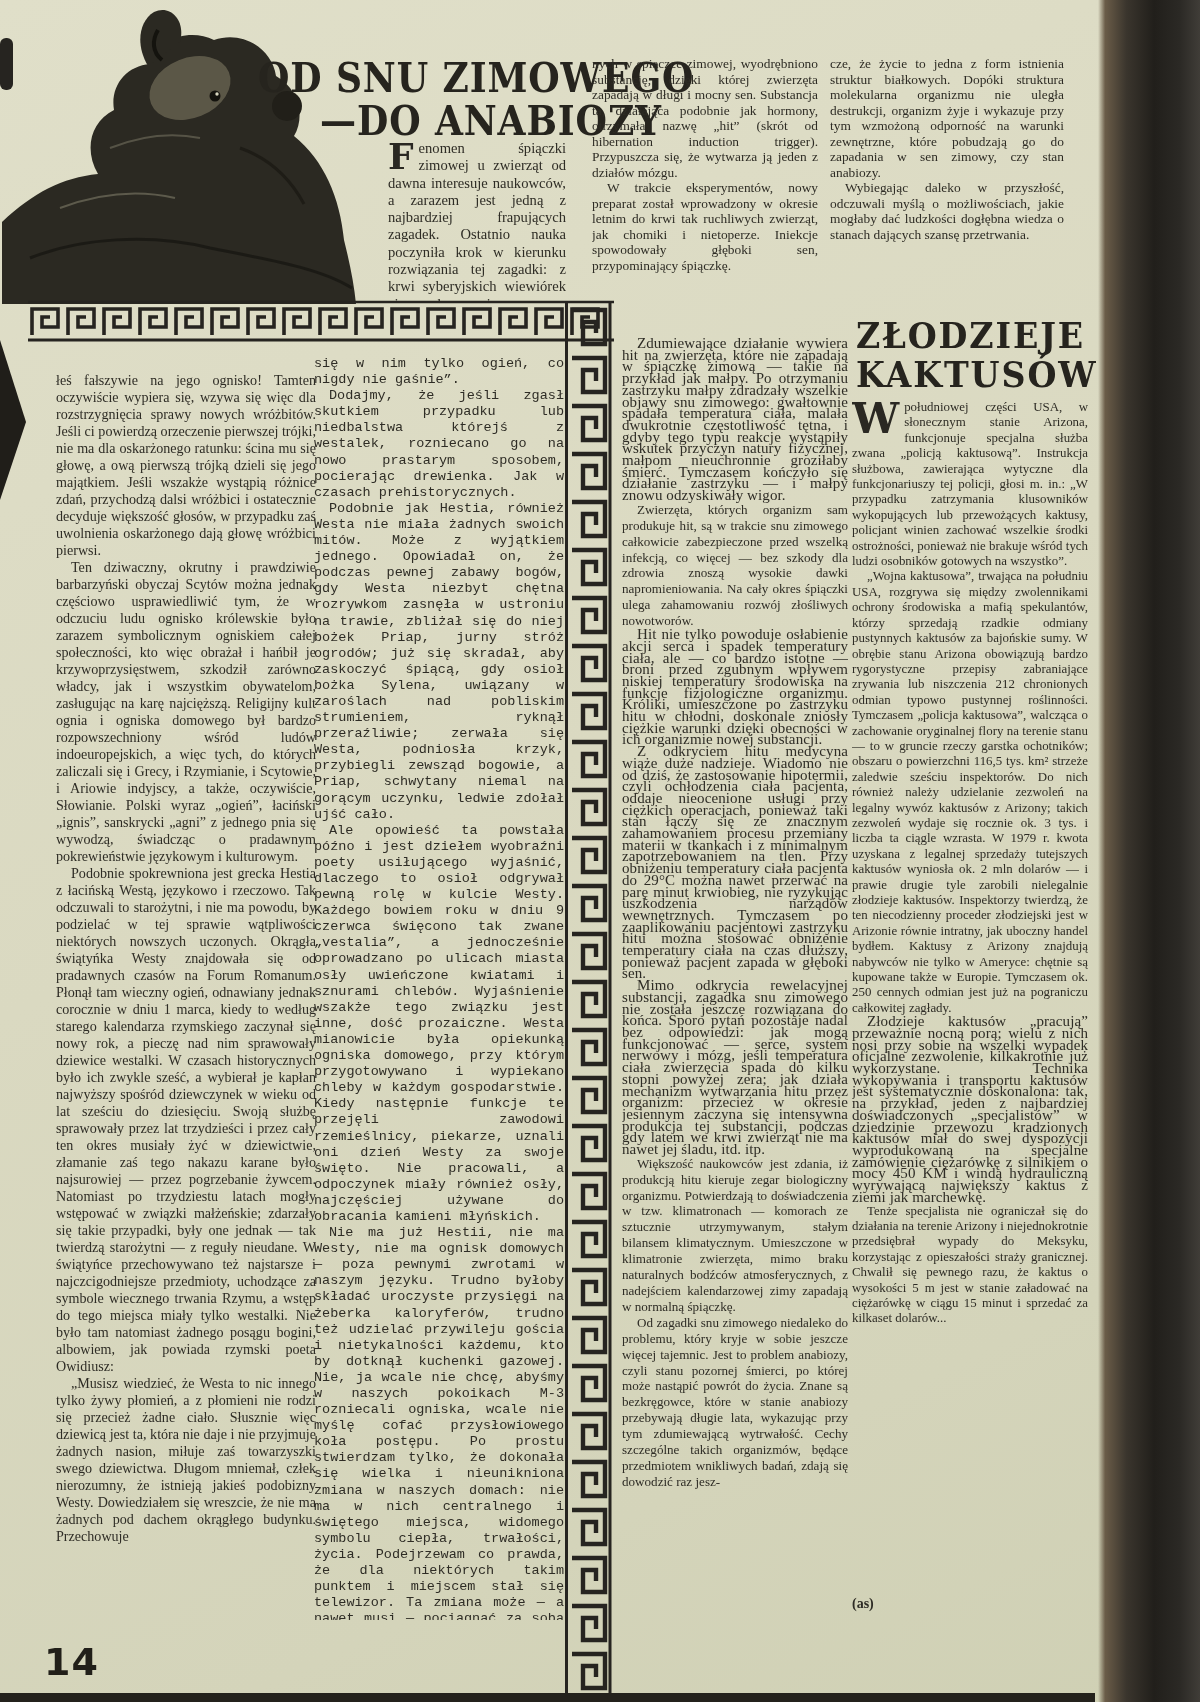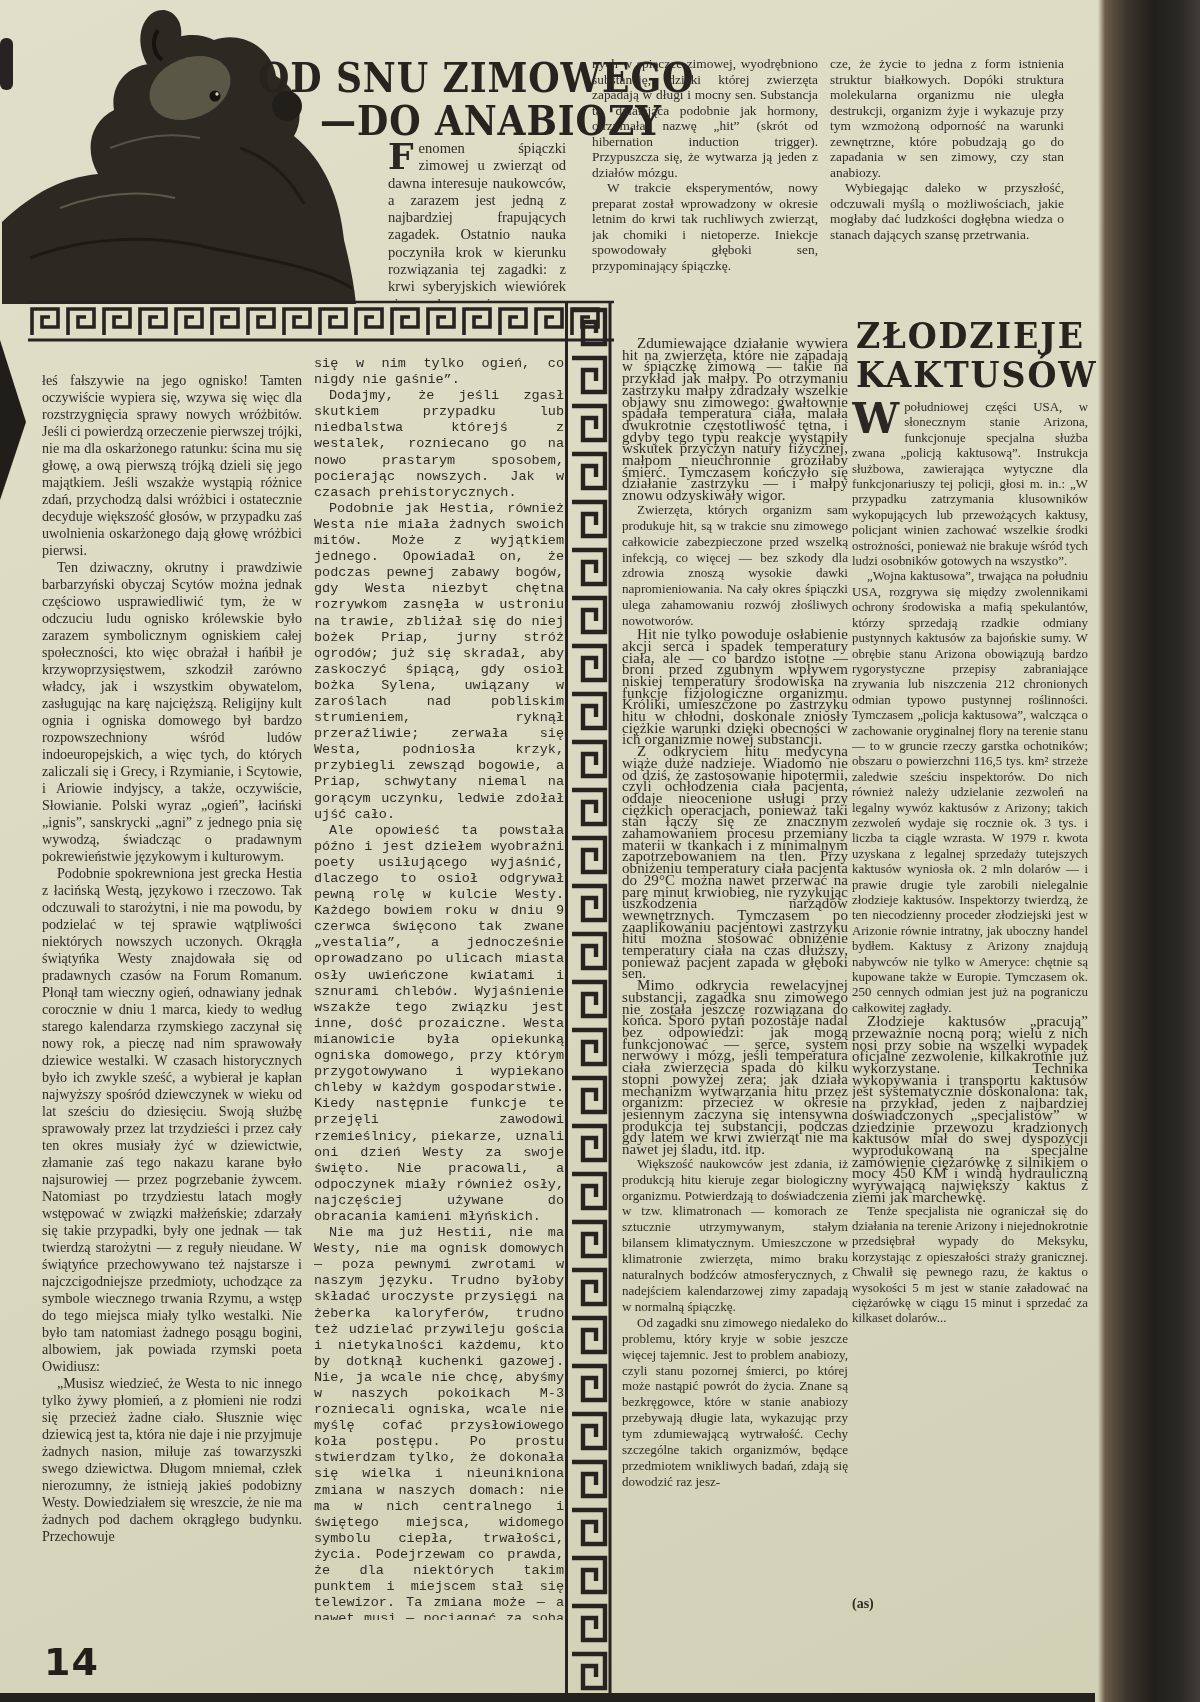--- a/index.html
+++ b/index.html
@@ -139,29 +139,29 @@
         <use href="#vspiral" y="1248"></use>
       <use href="#vspiral" y="1296"></use>
         <use href="#vspiral" y="1344"></use>
     </g>
   </svg>
 
   <svg class="abs" style="left:0;top:340px;" width="30" height="165" viewBox="0 0 30 165">
     <path d="M0,0 L26,82 L0,160 Z" fill="#201e19"></path>
   </svg>
 
-  <div class="col c-left" style="left:42px;top:372px;width:260px;height:1264px;">
+  <div class="col c-left" style="left:56px;top:372px;width:260px;height:1264px;">
       <p class="par normal noindent">łeś fałszywie na jego ognisko! Tamten oczywiście wypiera się, wzywa się więc dla rozstrzygnięcia sprawy nowych wróżbitów. Jeśli ci powierdzą orzeczenie pierwszej trójki, nie ma dla oskarżonego ratunku: ścina mu się głowę, a ową pierwszą trójką dzieli się jego majątkiem. Jeśli wszakże wystąpią różnice zdań, przychodzą dalsi wróżbici i ostatecznie decyduje większość głosów, w przypadku zaś uwolnienia oskarżonego dają głowę wróżbici pierwsi.</p>
       <p class="par normal">Ten dziwaczny, okrutny i prawdziwie barbarzyński obyczaj Scytów można jednak częściowo usprawiedliwić tym, że w odczuciu ludu ognisko królewskie było zarazem symbolicznym ogniskiem całej społeczności, kto więc obrażał i hańbił je krzywoprzysięstwem, szkodził zarówno władcy, jak i wszystkim obywatelom, zasługując na karę najcięższą. Religijny kult ognia i ogniska domowego był bardzo rozpowszechniony wśród ludów indoeuropejskich, a więc tych, do których zaliczali się i Grecy, i Rzymianie, i Scytowie, i Ariowie indyjscy, a także, oczywiście, Słowianie. Polski wyraz „ogień”, łaciński „ignis”, sanskrycki „agni” z jednego pnia się wywodzą, świadcząc o pradawnym pokrewieństwie językowym i kulturowym.</p>
       <p class="par normal">Podobnie spokrewniona jest grecka Hestia z łacińską Westą, językowo i rzeczowo. Tak odczuwali to starożytni, i nie ma powodu, by podzielać w tej sprawie wątpliwości niektórych nowszych uczonych. Okrągła świątyńka Westy znajdowała się od pradawnych czasów na Forum Romanum. Płonął tam wieczny ogień, odnawiany jednak corocznie w dniu 1 marca, kiedy to według starego kalendarza rzymskiego zaczynał się nowy rok, a pieczę nad nim sprawowały dziewice westalki. W czasach historycznych było ich zwykle sześć, a wybierał je kapłan najwyższy spośród dziewczynek w wieku od lat sześciu do dziesięciu. Swoją służbę sprawowały przez lat trzydzieści i przez cały ten okres musiały żyć w dziewictwie, złamanie zaś tego nakazu karane było najsurowiej — przez pogrzebanie żywcem. Natomiast po trzydziestu latach mogły wstępować w związki małżeńskie; zdarzały się takie przypadki, były one jednak — tak twierdzą starożytni — z reguły nieudane. W świątyńce przechowywano też najstarsze i najczcigodniejsze przedmioty, uchodzące za symbole wiecznego trwania Rzymu, a wstęp do tego miejsca miały tylko westalki. Nie było tam natomiast żadnego posągu bogini, albowiem, jak powiada rzymski poeta Owidiusz:</p>
       <p class="par normal">„Musisz wiedzieć, że Westa to nic innego tylko żywy płomień, a z płomieni nie rodzi się przecież żadne ciało. Słusznie więc dziewicą jest ta, która nie daje i nie przyjmuje żadnych nasion, miłuje zaś towarzyszki swego dziewictwa. Długom mniemał, człek nierozumny, że istnieją jakieś podobizny Westy. Dowiedziałem się wreszcie, że nie ma żadnych pod dachem okrągłego budynku. Przechowuje</p>
     </div>
   <div class="col c-center" style="left:314px;top:356px;width:250px;height:1264px;font-family:Liberation Mono, monospace;">
       <p class="par normal noindent">się w nim tylko ogień, co nigdy nie gaśnie”.</p>
-      <p class="par normal">Dodajmy, że jeśli zgasł skutkiem przypadku lub niedbalstwa którejś z westalek, rozniecano go na nowo prastarym sposobem, pocierając nowszych. Jak w czasach prehistorycznych.</p>
+      <p class="par normal">Dodajmy, że jeśli zgasł skutkiem przypadku lub niedbalstwa którejś z westalek, rozniecano go na nowo prastarym sposobem, pocierając drewienka. Jak w czasach prehistorycznych.</p>
       <p class="par normal">Podobnie jak Hestia, również Westa nie miała żadnych swoich mitów. Może z wyjątkiem jednego. Opowiadał on, że podczas pewnej zabawy bogów, gdy Westa niezbyt chętna rozrywkom zasnęła w ustroniu na trawie, zbliżał się do niej bożek Priap, jurny stróż ogrodów; już się skradał, aby zaskoczyć śpiącą, gdy osioł bożka Sylena, uwiązany w zaroślach nad pobliskim strumieniem, ryknął przeraźliwie; zerwała się Westa, podniosła krzyk, przybiegli zewsząd bogowie, a Priap, schwytany niemal na gorącym uczynku, ledwie zdołał ujść cało.</p>
       <p class="par normal">Ale opowieść ta powstała późno i jest dziełem wyobraźni poety usiłującego wyjaśnić, dlaczego to osioł odgrywał pewną rolę w kulcie Westy. Każdego bowiem roku w dniu 9 czerwca święcono tak zwane „vestalia”, a jednocześnie oprowadzano po ulicach miasta osły uwieńczone kwiatami i sznurami chlebów. Wyjaśnienie wszakże tego związku jest inne, dość prozaiczne. Westa mianowicie była opiekunką ogniska domowego, przy którym przygotowywano i wypiekano chleby w każdym gospodarstwie. Kiedy następnie funkcje te przejęli zawodowi rzemieślnicy, piekarze, uznali oni dzień Westy za swoje święto. Nie pracowali, a odpoczynek miały również osły, najczęściej używane do obracania kamieni młyńskich.</p>
       <p class="par normal">Nie ma już Hestii, nie ma Westy, nie ma ognisk domowych — poza pewnymi zwrotami w naszym języku. Trudno byłoby składać uroczyste przysięgi na żeberka kaloryferów, trudno też udzielać przywileju gościa i nietykalności każdemu, kto by dotknął kuchenki gazowej. Nie, ja wcale nie chcę, abyśmy w naszych pokoikach M-3 rozniecali ogniska, wcale nie myślę cofać przysłowiowego koła postępu. Po prostu stwierdzam tylko, że dokonała się wielka i nieunikniona zmiana w naszych domach: nie ma w nich centralnego i świętego miejsca, widomego symbolu ciepła, trwałości, życia. Podejrzewam co prawda, że dla niektórych takim punktem i miejscem stał się telewizor. Ta zmiana może — a nawet musi — pociągnąć za sobą konsekwencje o charakterze obyczajowym, socjologicznym, kulturowym. Może stać się nawet tak, że dom przestanie być domem, a stanie się czymś w rodzaju maszyny do mieszkania lub pokoju hotelowego; a któż przywiązuje się do takich miejsc uczuciowo?</p>
     </div>
   <div class="col c-hitcont" style="left:622px;top:338px;width:226px;height:1302px;">
       <p class="par small">Zdumiewające działanie wywiera hit na zwierzęta, które nie zapadają w śpiączkę zimową — takie na przykład jak małpy. Po otrzymaniu zastrzyku małpy zdradzały wszelkie objawy snu zimowego: gwałtownie spadała temperatura ciała, malała dwukrotnie częstotliwość tętna, i gdyby tego typu reakcje wystąpiły wskutek przyczyn natury fizycznej, małpom nieuchronnie groziłaby śmierć. Tymczasem kończyło się działanie zastrzyku — i małpy znowu odzyskiwały wigor.</p>
       <p class="par normal">Zwierzęta, których organizm sam produkuje hit, są w trakcie snu zimowego całkowicie zabezpieczone przed wszelką infekcją, co więcej — bez szkody dla zdrowia znoszą wysokie dawki napromieniowania. Na cały okres śpiączki ulega zahamowaniu rozwój złośliwych nowotworów.</p>
       <p class="par small">Hit nie tylko powoduje osłabienie akcji serca i spadek temperatury ciała, ale — co bardzo istotne — broni przed zgubnym wpływem niskiej temperatury środowiska na funkcje fizjologiczne organizmu. Króliki, umieszczone po zastrzyku hitu w chłodni, doskonale zniosły ciężkie warunki dzięki obecności w ich organizmie nowej substancji.</p>
       <p class="par small">Z odkryciem hitu medycyna wiąże duże nadzieje. Wiadomo nie od dziś, że zastosowanie hipotermii, czyli ochłodzenia ciała pacjenta, oddaje nieocenione usługi przy ciężkich operacjach, ponieważ taki stan łączy się ze znacznym zahamowaniem procesu przemiany materii w tkankach i z minimalnym zapotrzebowaniem na tlen. Przy obniżeniu temperatury ciała pacjenta do 29°C można nawet przerwać na parę minut krwiobieg, nie ryzykując uszkodzenia narządów wewnętrznych. Tymczasem po zaaplikowaniu pacjentowi zastrzyku hitu można stosować obniżenie temperatury ciała na czas dłuższy, ponieważ pacjent zapada w głęboki sen.</p>
       <p class="par small">Mimo odkrycia rewelacyjnej substancji, zagadka snu zimowego nie została jeszcze rozwiązana do końca. Sporo pytań pozostaje nadal bez odpowiedzi: jak mogą funkcjonować — serce, system nerwowy i mózg, jeśli temperatura ciała zwierzęcia spada do kilku stopni powyżej zera; jak działa mechanizm wytwarzania hitu przez organizm: przecież w okresie jesiennym zaczyna się intensywna produkcja tej substancji, podczas gdy latem we krwi zwierząt nie ma nawet jej śladu, itd. itp.</p>

